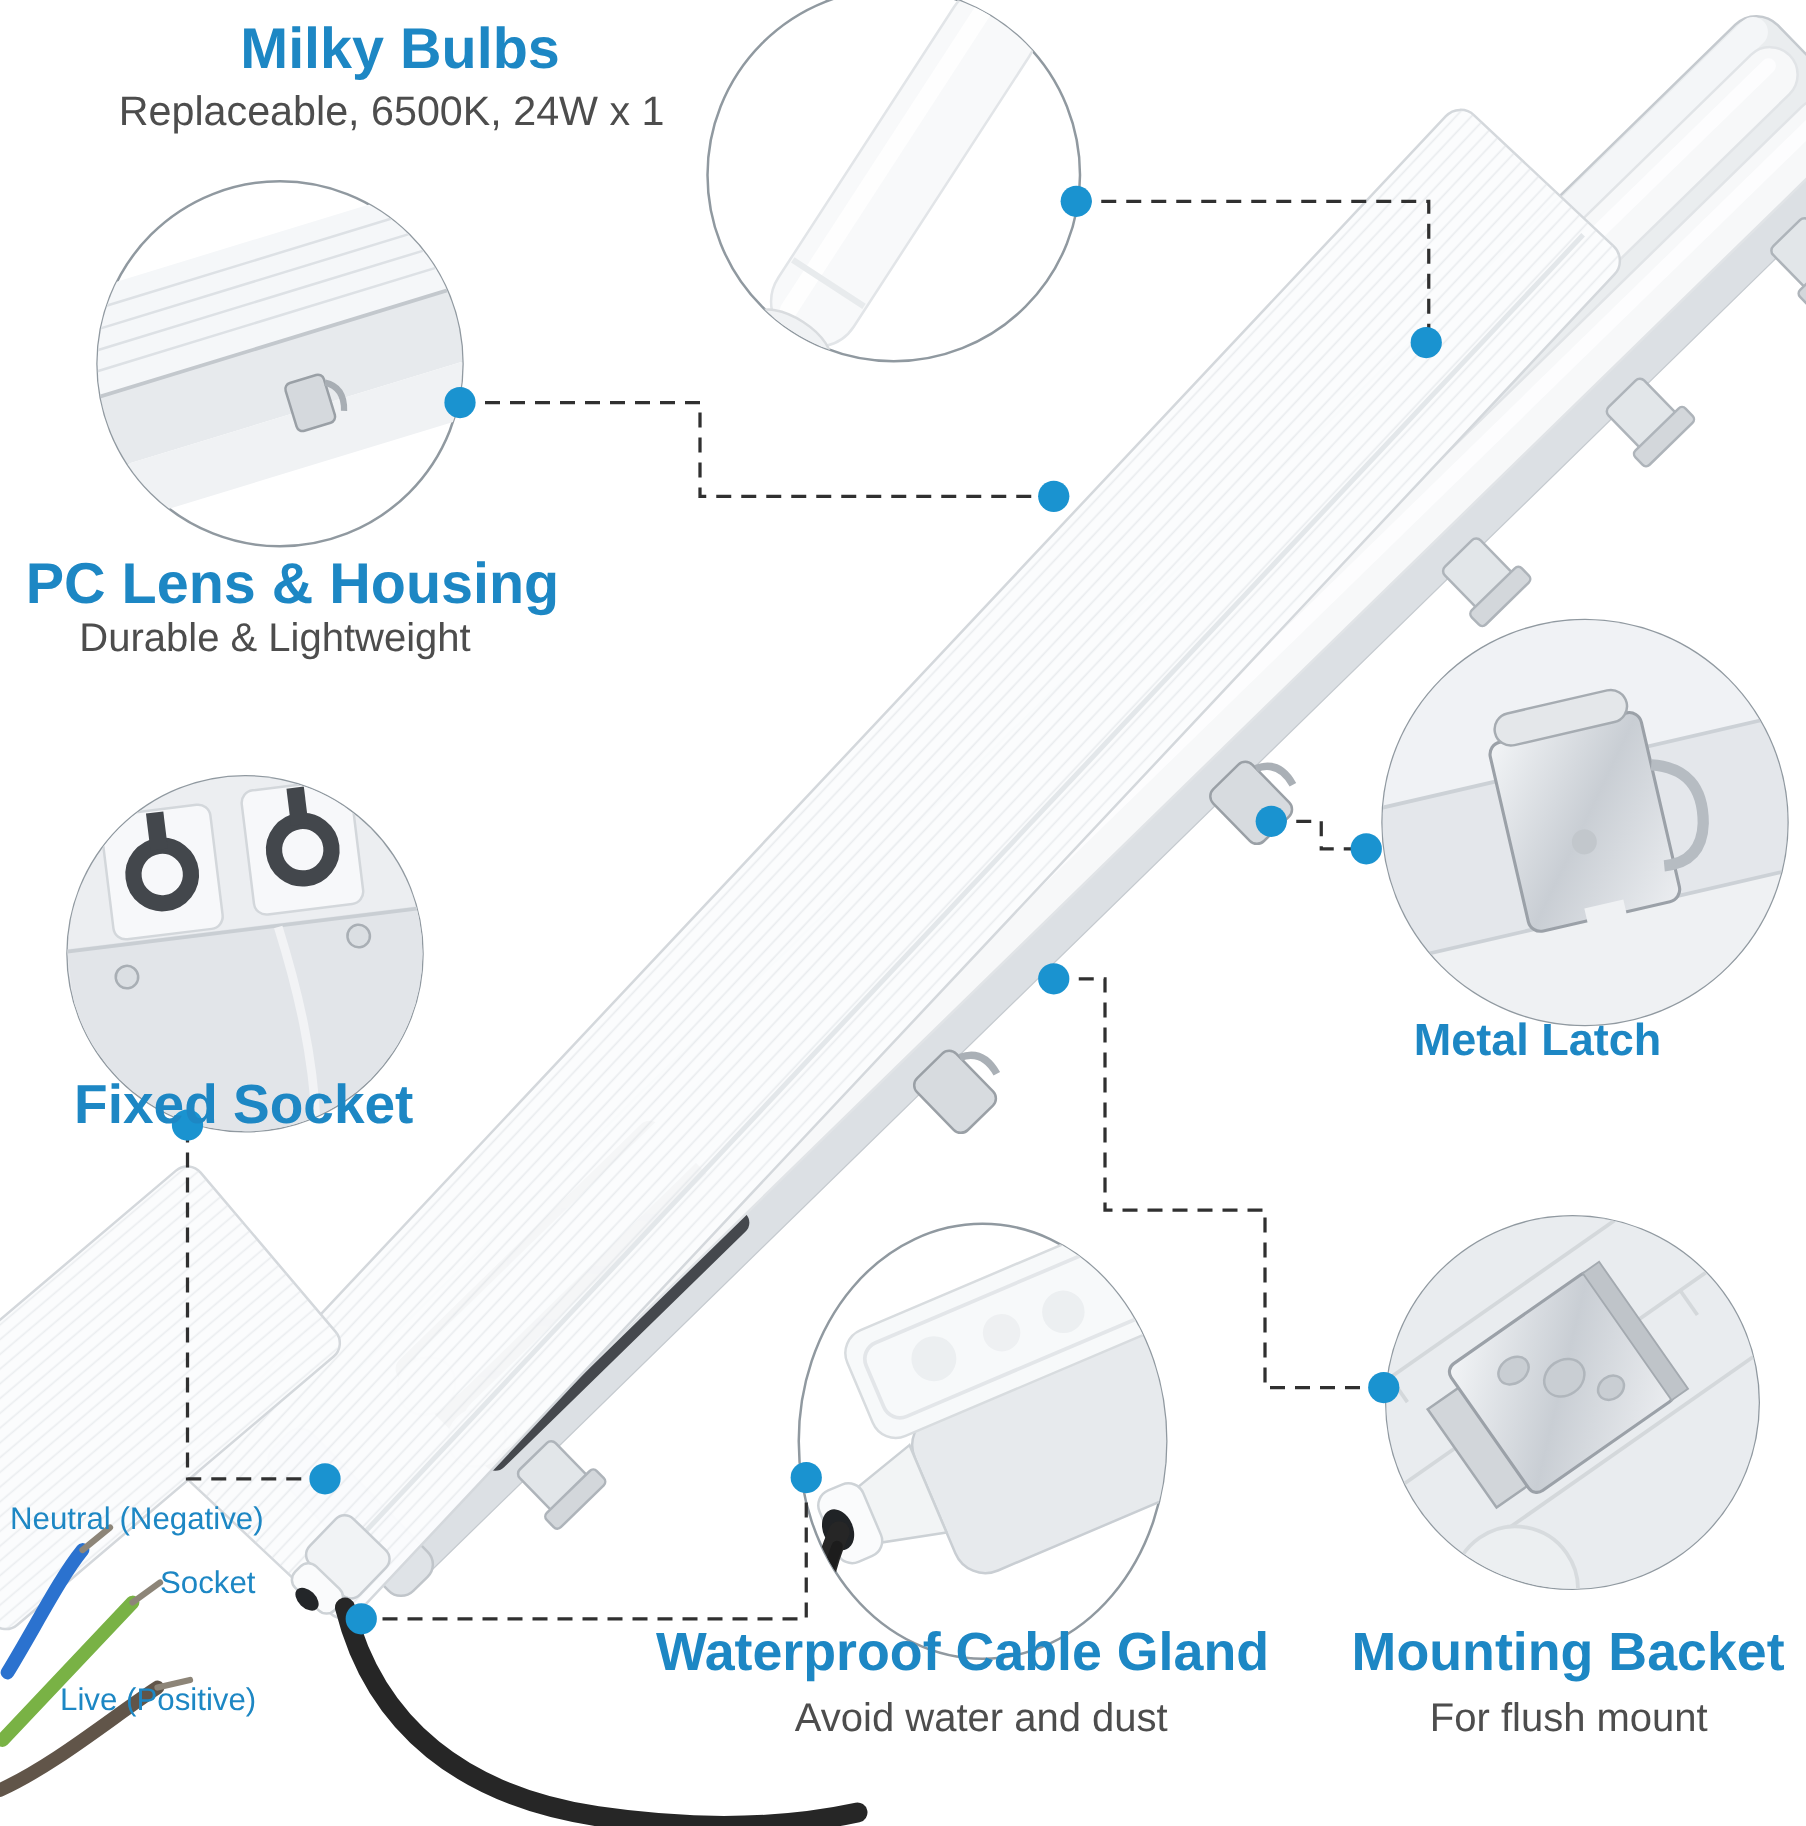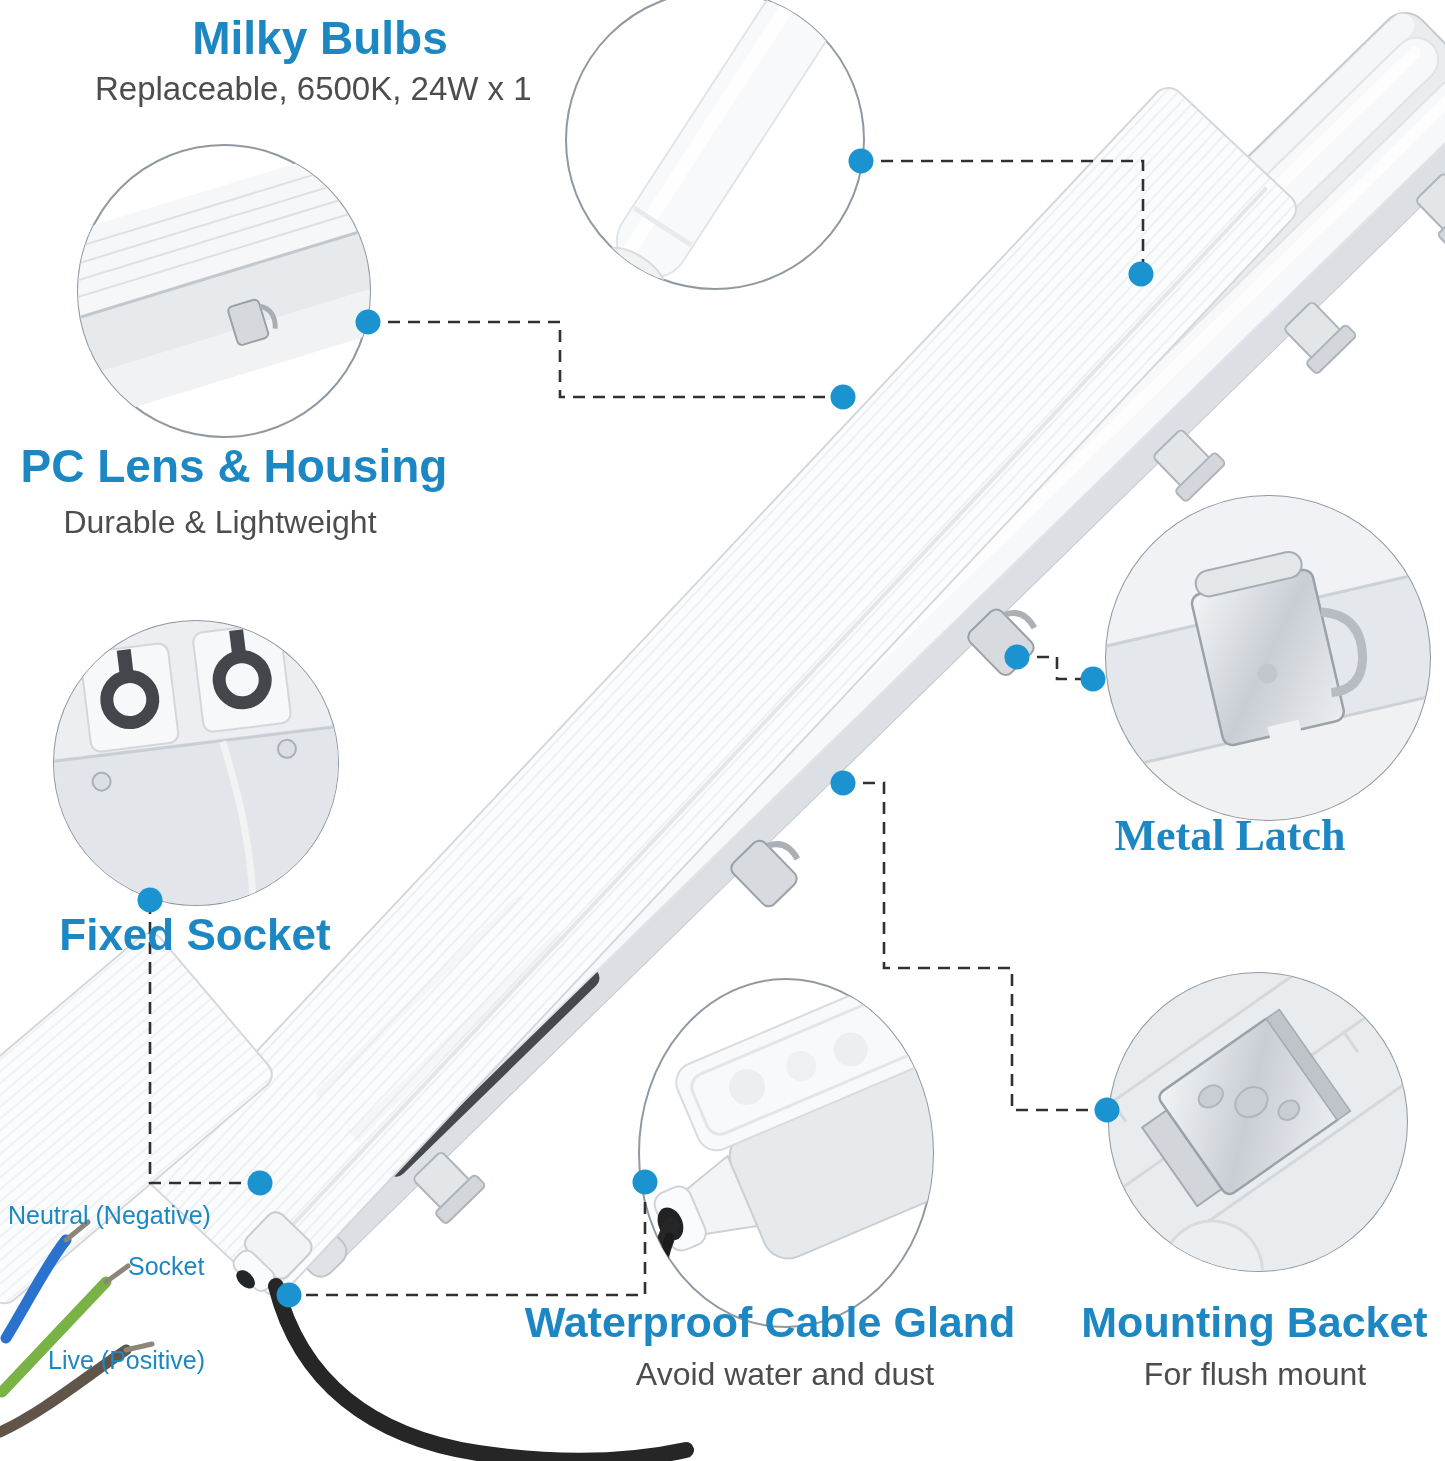--- a/index.html
+++ b/index.html
@@ -6,23 +6,23 @@
   #canvas{position:relative;width:1445px;height:1461px;background:#ffffff;overflow:hidden;
           font-family:"Liberation Sans", sans-serif;}
   #scene{position:absolute;left:0;top:0;}
   .label{position:absolute;text-align:center;line-height:1.05;white-space:nowrap;}
   .t{color:#1d87c4;font-weight:bold;}
   .s{color:#4d4d4d;font-weight:normal;}
   .w{color:#1d87c4;font-weight:normal;font-size:25px;text-align:left;}
   #lbl-milky-title   {left:120px;top:14px;  width:400px;font-size:46px;}
   #lbl-milky-sub     {left:95px; top:72px;  width:400px;font-size:33px;}
   #lbl-pclens-title  {left:-6px; top:442px; width:480px;font-size:46px;}
-  #lbl-pclens-sub    {left:25px; top:506px; width:390px;font-size:32px;}
-  #lbl-socket-title  {left:40px; top:912px; width:310px;font-size:44px;}
-  #lbl-latch-title   {left:1080px;top:813px;width:300px;font-size:44px;font-family:Liberation Serif, serif;}
+  #lbl-pclens-sub    {left:25px; top:494px; width:390px;font-size:32px;}
+  #lbl-socket-title  {left:40px; top:861px; width:310px;font-size:44px;}
+  #lbl-latch-title   {left:1080px;top:813px;width:300px;font-size:36px;}
   #lbl-gland-title   {left:515px;top:1300px;width:510px;font-size:43px;}
   #lbl-gland-sub     {left:590px;top:1358px;width:390px;font-size:32px;}
   #lbl-bracket-title {left:1062px;top:1300px;width:385px;font-size:43px;}
   #lbl-bracket-sub   {left:1105px;top:1358px;width:300px;font-size:32px;}
   #lbl-wire-neutral  {left:8px;  top:1202px;}
   #lbl-wire-ground   {left:128px;top:1253px;}
   #lbl-wire-live     {left:48px; top:1347px;text-align:center;}
 </style>
 </head>
 <body>

